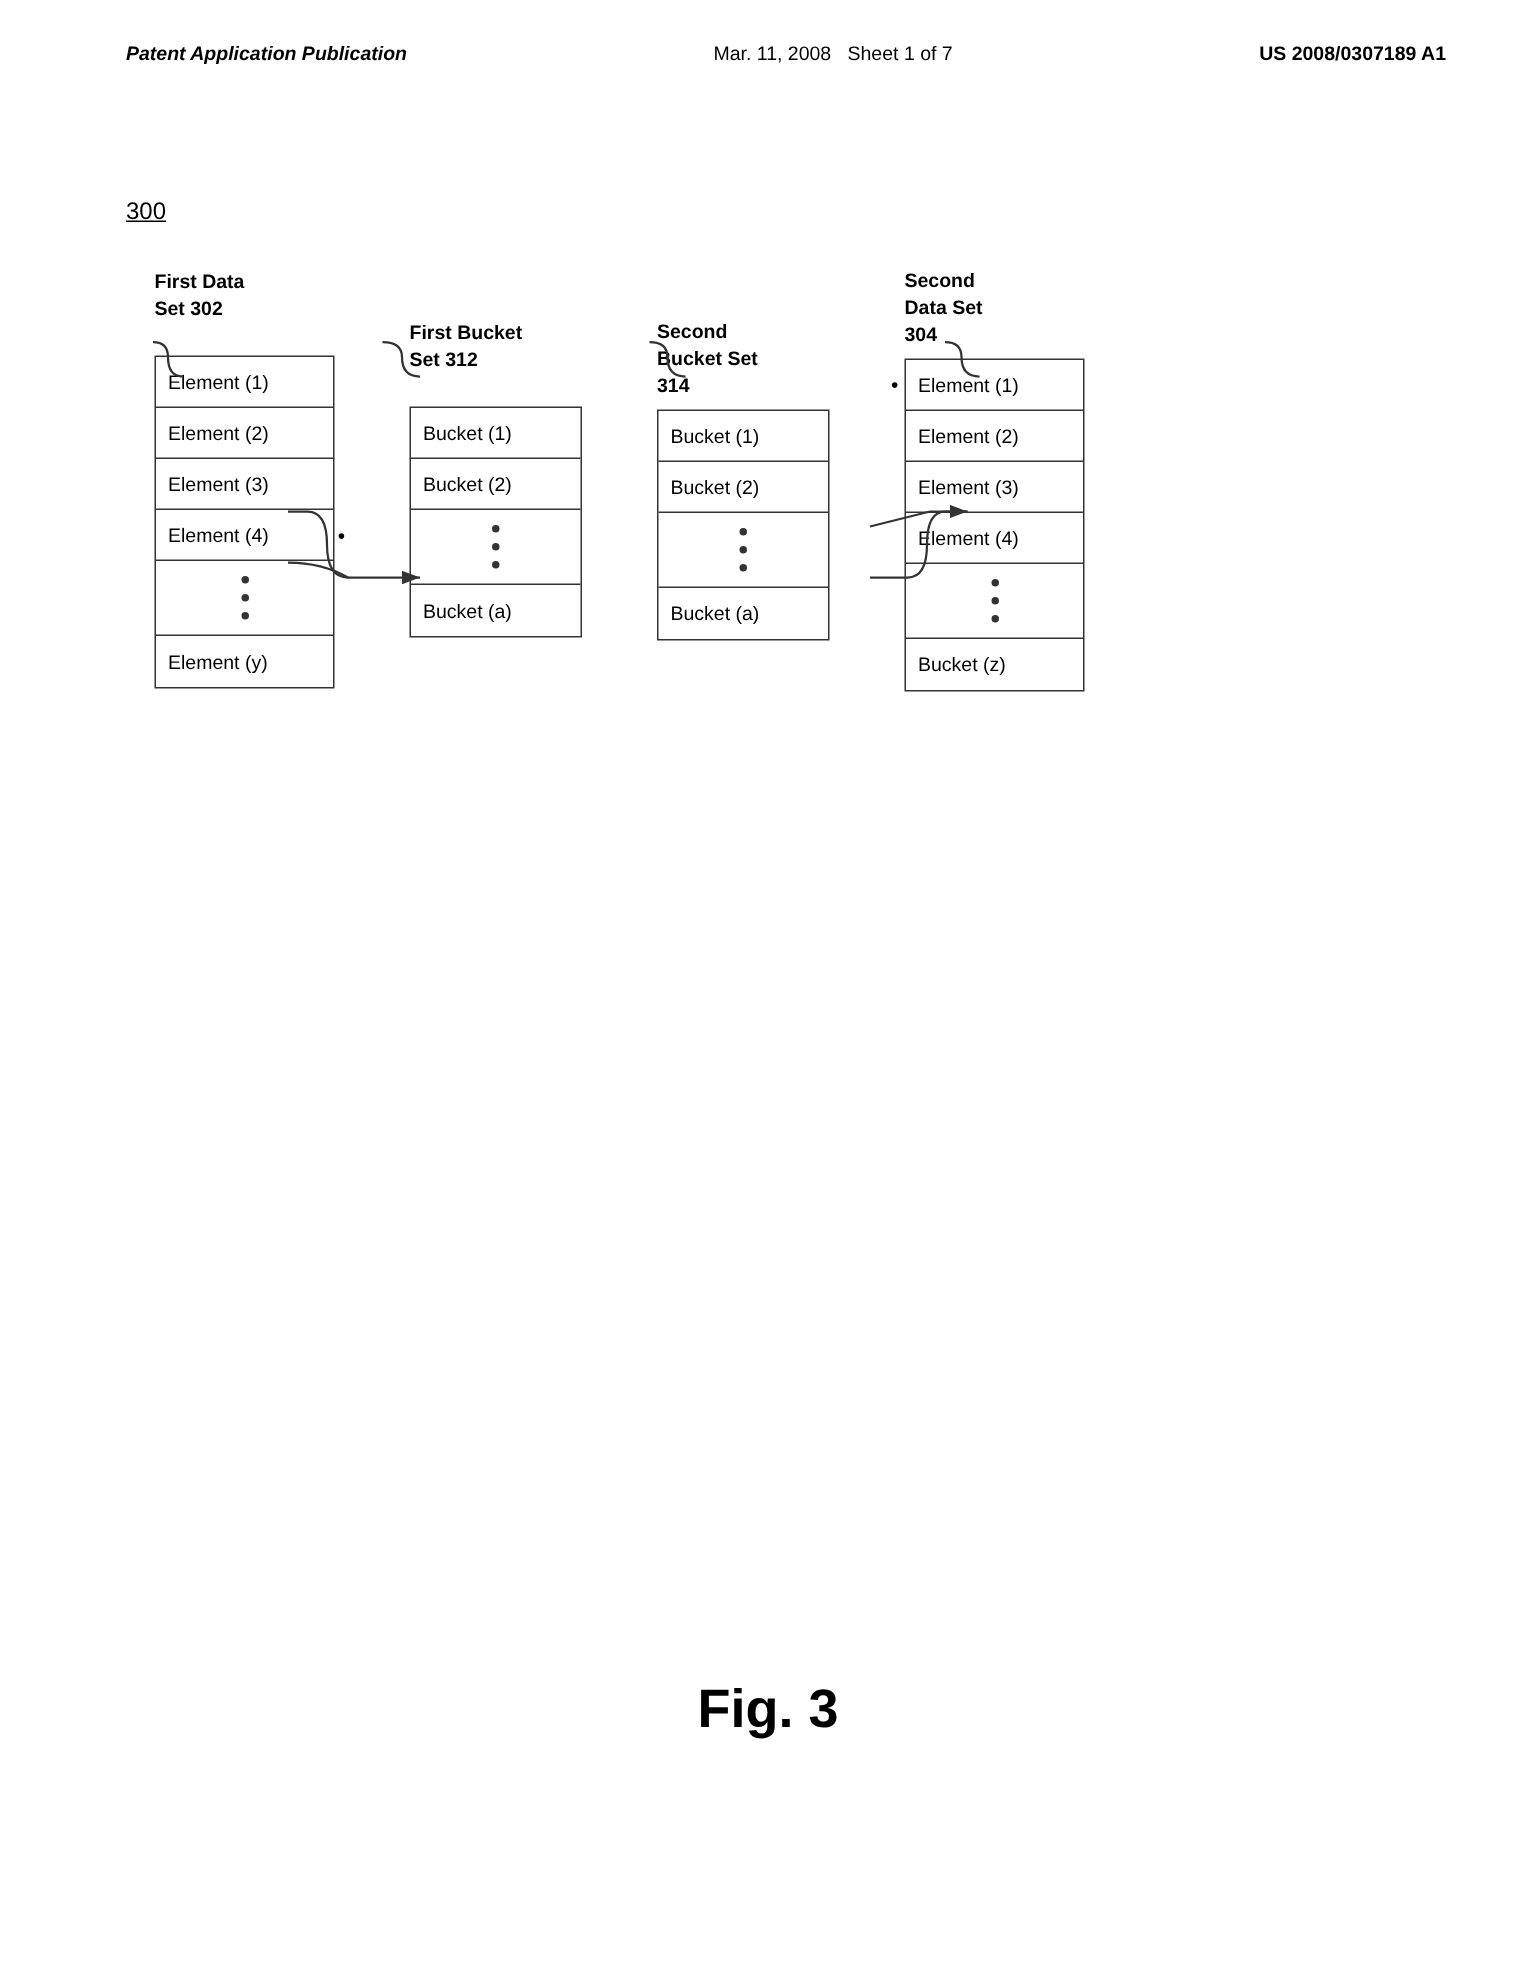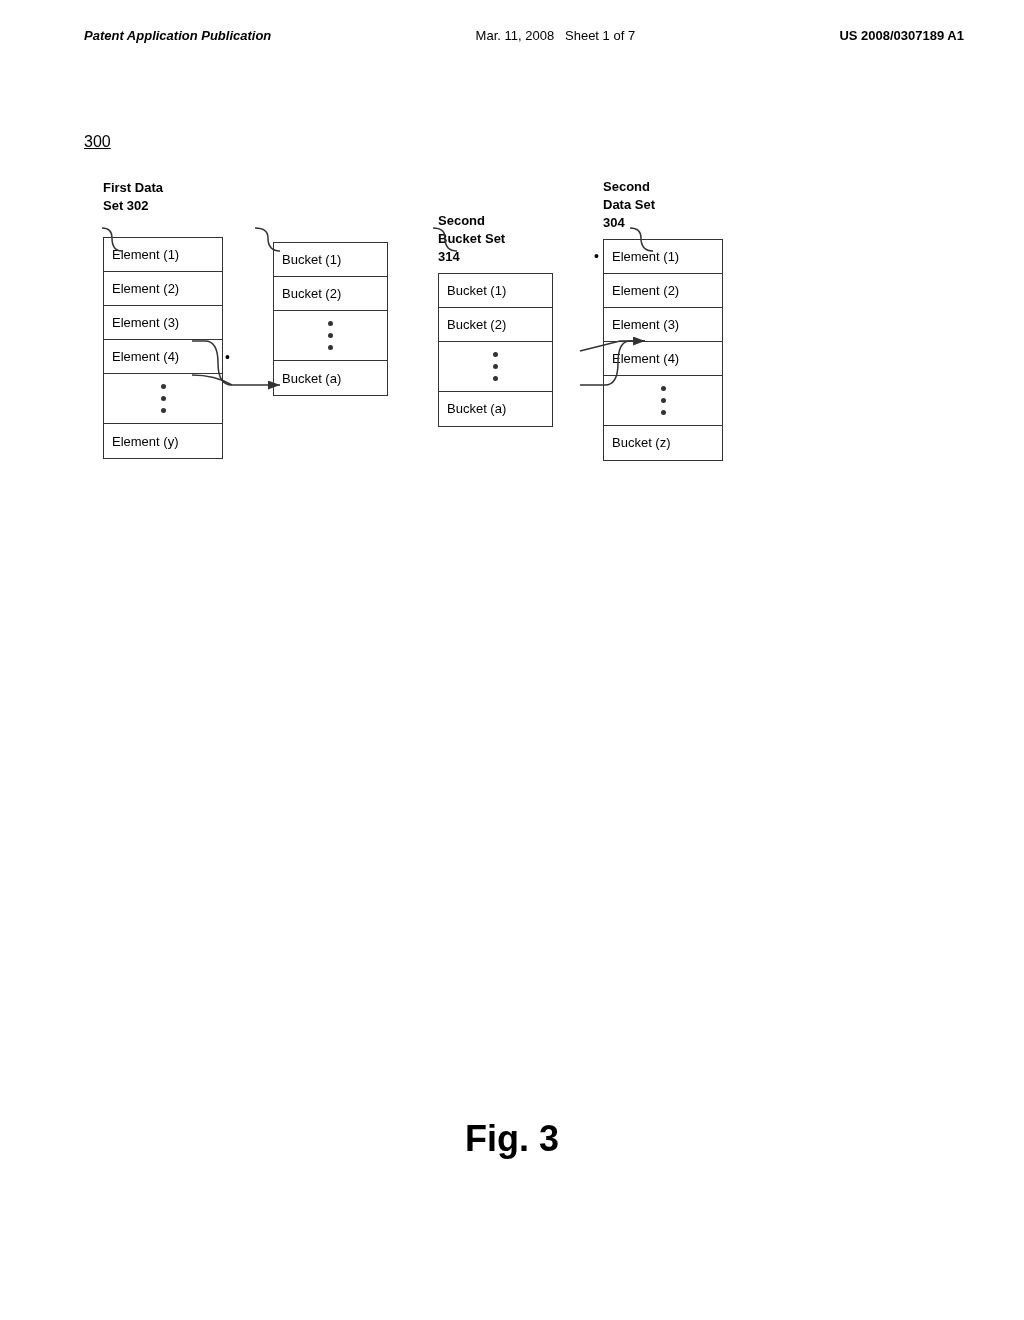--- a/index.html
+++ b/index.html
@@ -90,20 +90,21 @@
         <div class="box-dots-section">
           <div class="dot"></div>
           <div class="dot"></div>
           <div class="dot"></div>
         </div>
         <div class="box-cell" style="border-bottom:none;">Element (y)</div>
       </div>
     </div>
 
     <div style="display:flex; flex-direction:column; margin-right:50px;">
+      <div style="font-size:13px; font-weight:bold; min-height:52px; line-height:1.4; margin-bottom:6px;">First Bucket<br>Set 312</div>
       <div style="border:1.8px solid #333; display:flex; flex-direction:column; width:115px;">
         <div class="box-cell">Bucket (1)</div>
         <div class="box-cell">Bucket (2)</div>
         <div class="box-dots-section">
           <div class="dot"></div>
           <div class="dot"></div>
           <div class="dot"></div>
         </div>
         <div class="box-cell" style="border-bottom:none;">Bucket (a)</div>
       </div>

